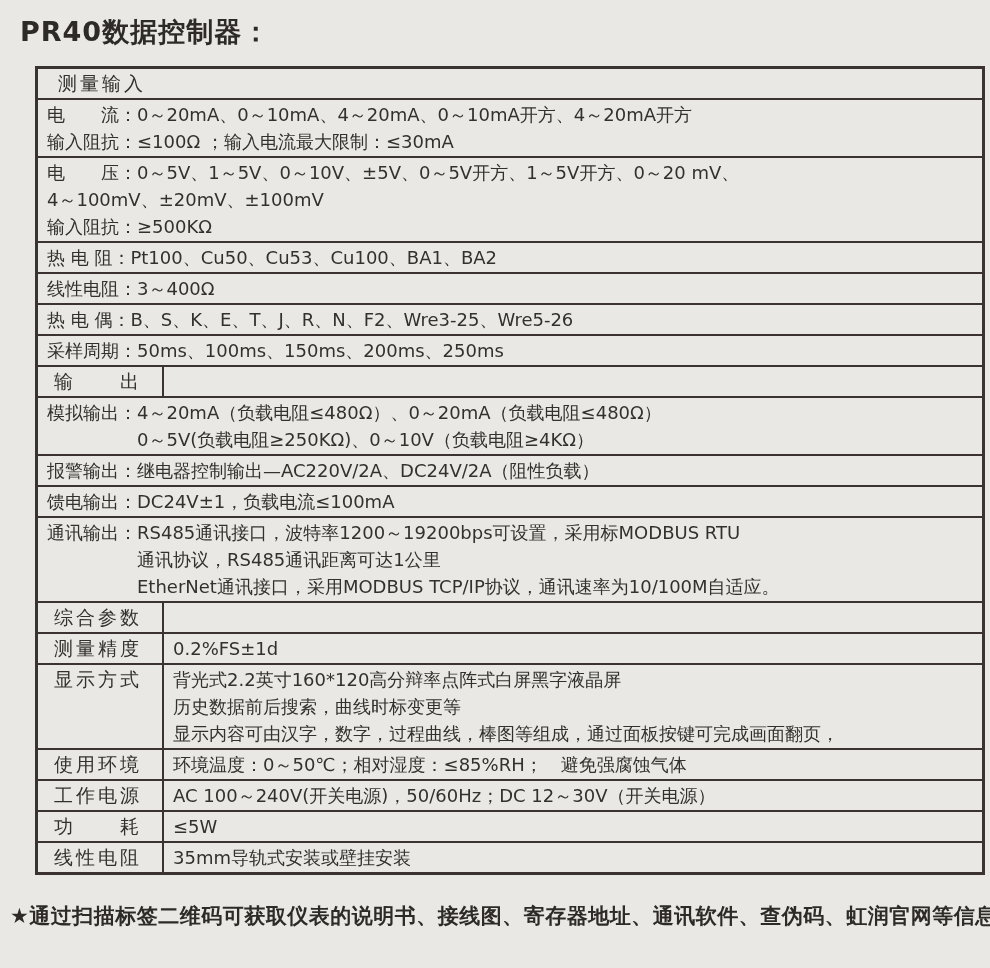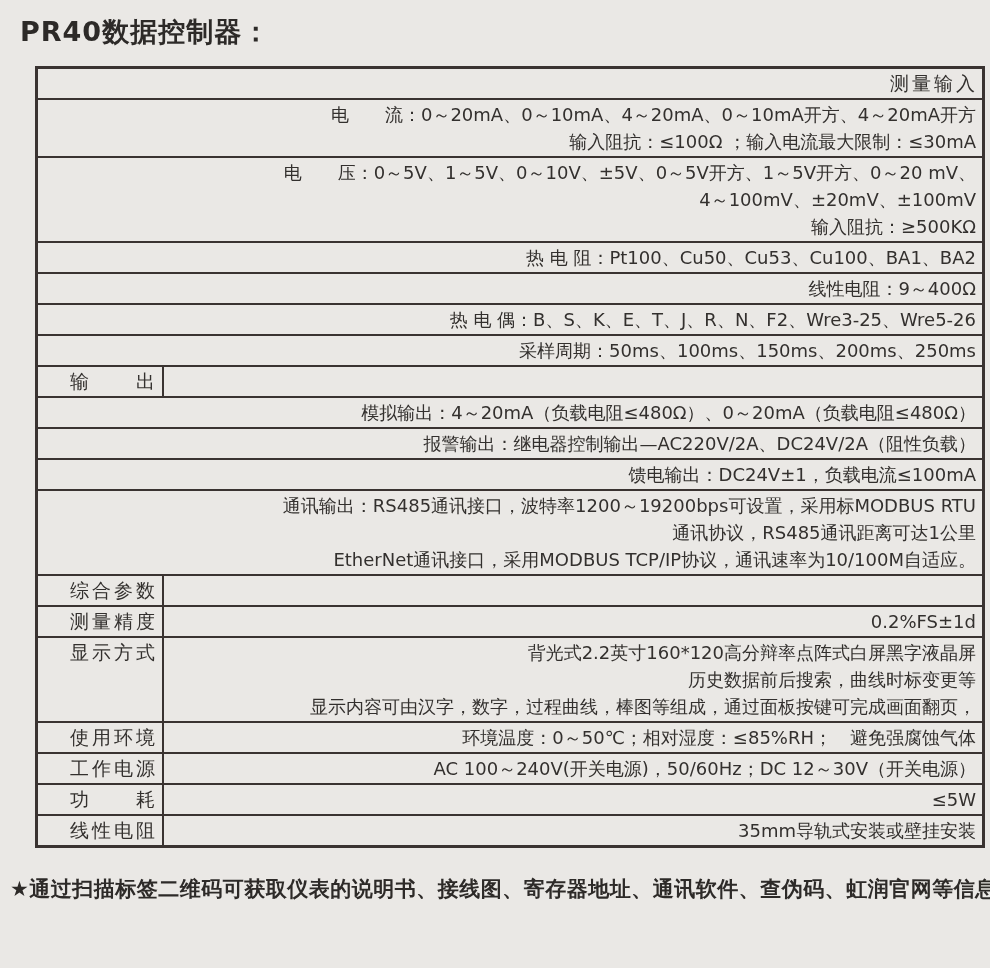--- a/index.html
+++ b/index.html
@@ -18,21 +18,20 @@
     font-weight: bold;
     letter-spacing: 1px;
     color: #2d2a28;
   }
 
   .spec-table {
     margin-left: 35px;
     width: 950px;
     border: 3px solid #3a3331;
     background: #eae8e5;
-    text-align: right;
   }
   .t-row { display: flex; border-top: 2px solid #3a3331; align-items: stretch; }
   .t-row:first-child { border-top: none; }
 
   .t-label {
     flex: 0 0 126px;
     width: 126px;
     border-right: 2px solid #3a3331;
     padding: 1px 4px 1px 16px;
     font-size: 19px;
@@ -93,40 +92,41 @@
         </div>
         <div class="sub-row">
           <div class="line">电　　压：0～5V、1～5V、0～10V、±5V、0～5V开方、1～5V开方、0～20 mV、</div>
           <div class="line">4～100mV、±20mV、±100mV</div>
           <div class="line">输入阻抗：≥500KΩ</div>
         </div>
         <div class="sub-row">
           <div class="line">热 电 阻：Pt100、Cu50、Cu53、Cu100、BA1、BA2</div>
         </div>
         <div class="sub-row">
-          <div class="line">线性电阻：9～400Ω</div>
+          <div class="line">线性电阻：3～400Ω</div>
         </div>
         <div class="sub-row">
           <div class="line">热 电 偶：B、S、K、E、T、J、R、N、F2、Wre3-25、Wre5-26</div>
         </div>
         <div class="sub-row">
           <div class="line">采样周期：50ms、100ms、150ms、200ms、250ms</div>
         </div>
       </div>
     </div>
 
     <div class="t-row">
       <div class="t-label">输　　出</div>
       <div class="t-content"></div>
     </div>
 
     <div class="t-row">
       <div class="t-content-group">
         <div class="sub-row hang">
           <div class="line">模拟输出：4～20mA（负载电阻≤480Ω）、0～20mA（负载电阻≤480Ω）</div>
+          <div class="line cont">0～5V(负载电阻≥250KΩ)、0～10V（负载电阻≥4KΩ）</div>
         </div>
         <div class="sub-row">
           <div class="line">报警输出：继电器控制输出—AC220V/2A、DC24V/2A（阻性负载）</div>
         </div>
         <div class="sub-row">
           <div class="line">馈电输出：DC24V±1，负载电流≤100mA</div>
         </div>
         <div class="sub-row hang">
           <div class="line">通讯输出：RS485通讯接口，波特率1200～19200bps可设置，采用标MODBUS RTU</div>
           <div class="line cont">通讯协议，RS485通讯距离可达1公里</div>

